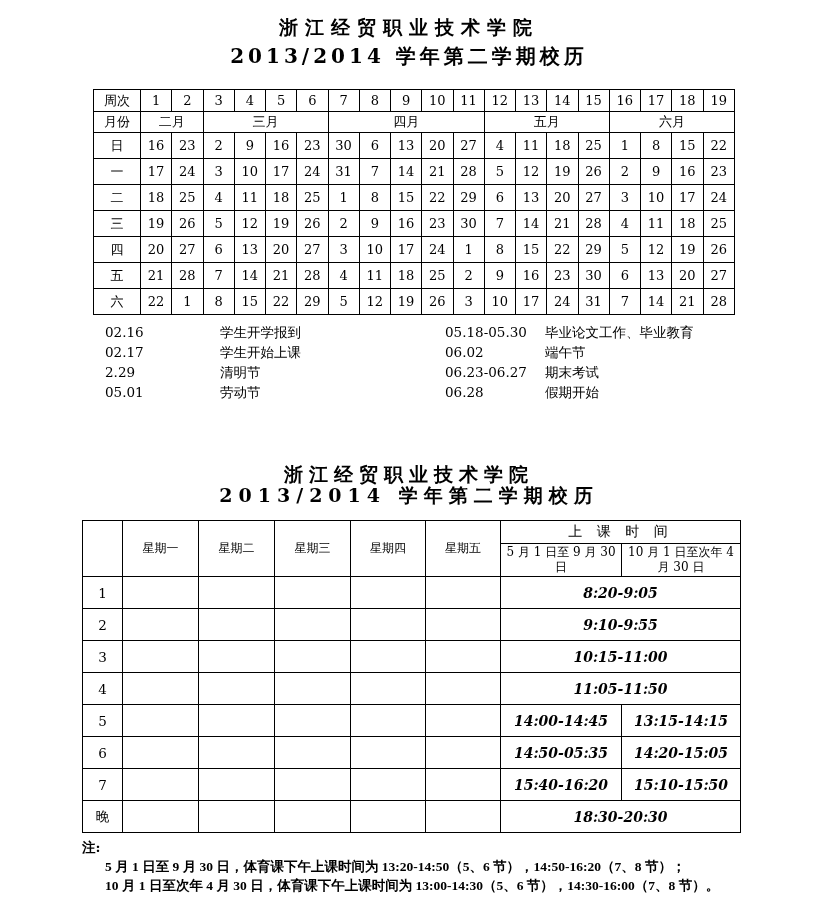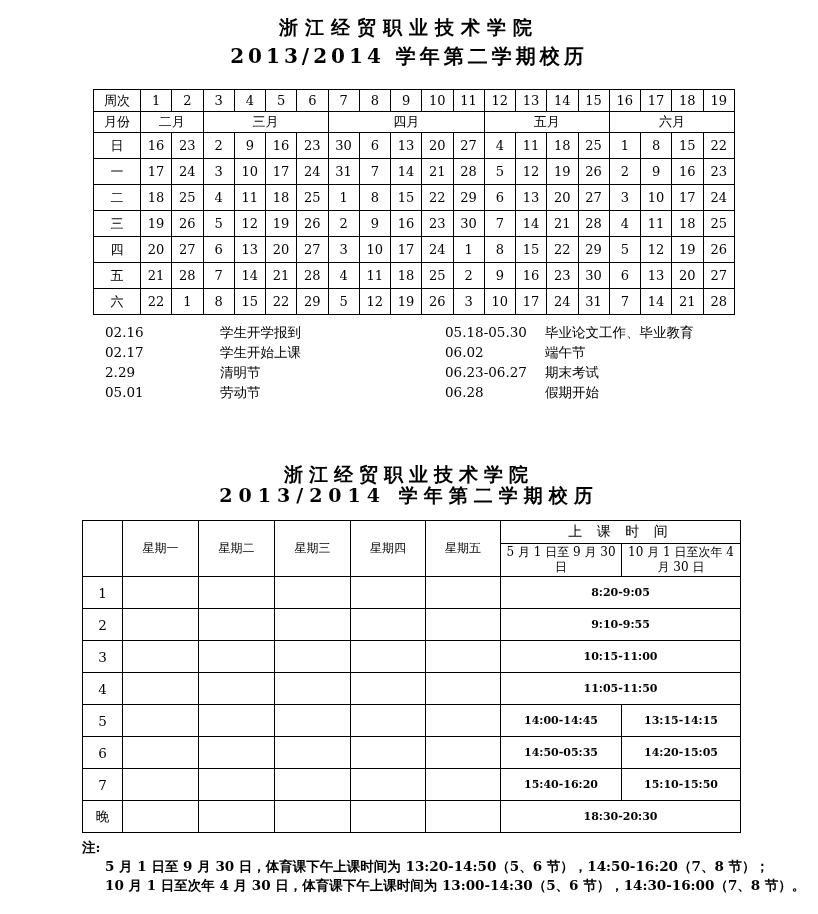--- a/index.html
+++ b/index.html
@@ -43,26 +43,26 @@
     letter-spacing: 6px; line-height: 21px;
   }
 
   .sched-table { margin: 14px 0 0 82px; width: 658px; font-size: 13px; }
   .sched-table tr { height: 32px; }
   .sched-table tr.h1 { height: 23px; }
   .sched-table tr.h2 { height: 33px; }
   .sched-table .wd { font-size: 12px; text-align: center; }
   .sched-table .time-head { letter-spacing: 5px; font-size: 14px; }
   .sched-table .ph { font-size: 12px; line-height: 15px; padding: 0 2px; }
-  .sched-table .time { font-weight: bold; font-size: 11px; }
+  .sched-table .time { font-weight: bold; font-size: 14px; font-style: italic; }
   .sched-table .plbl { font-size: 13.5px; }
 
   .notes { margin: 5px 0 0 82px; font-size: 13.5px; font-weight: bold; }
   .notes .nlabel { line-height: 19px; }
-  .note-line { margin-left: 23px; line-height: 19px; }
+  .note-line { margin-left: 23px; line-height: 19px; font-family: Liberation Serif, serif; }
 </style>
 </head>
 <body>
 
 <div class="page">
 
   <div class="cal-title">浙江经贸职业技术学院</div>
   <div class="cal-subtitle">2013/2014 学年第二学期校历</div>
 
   <table class="cal-table">

